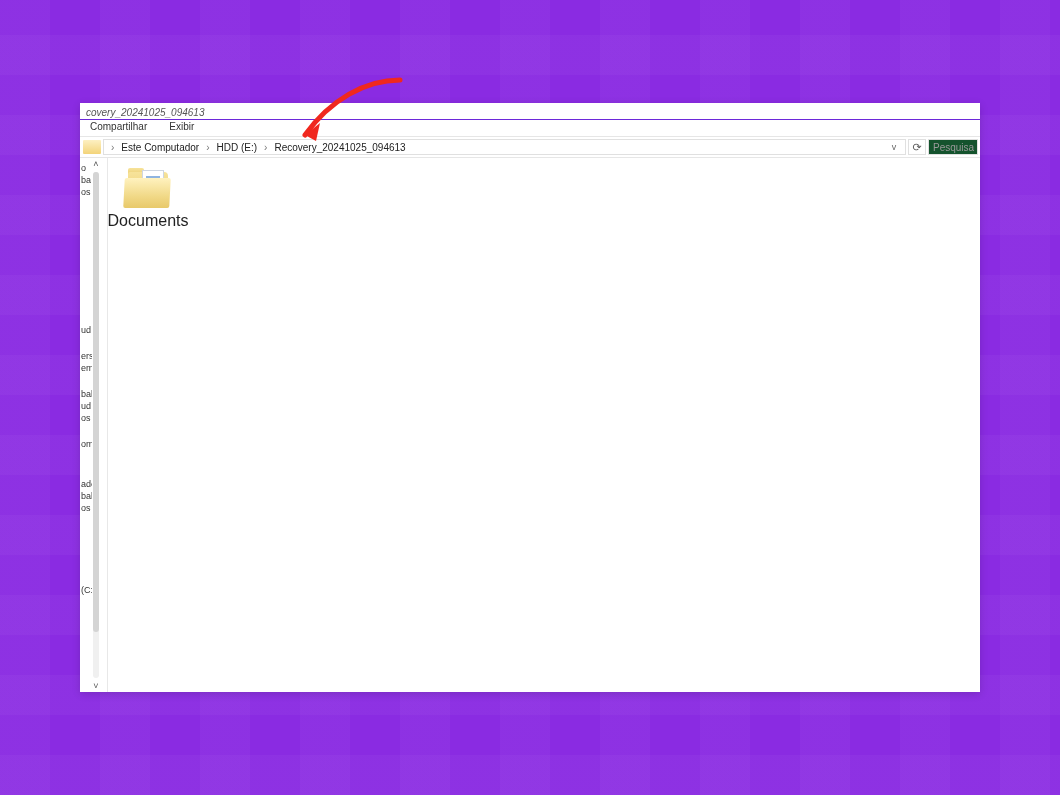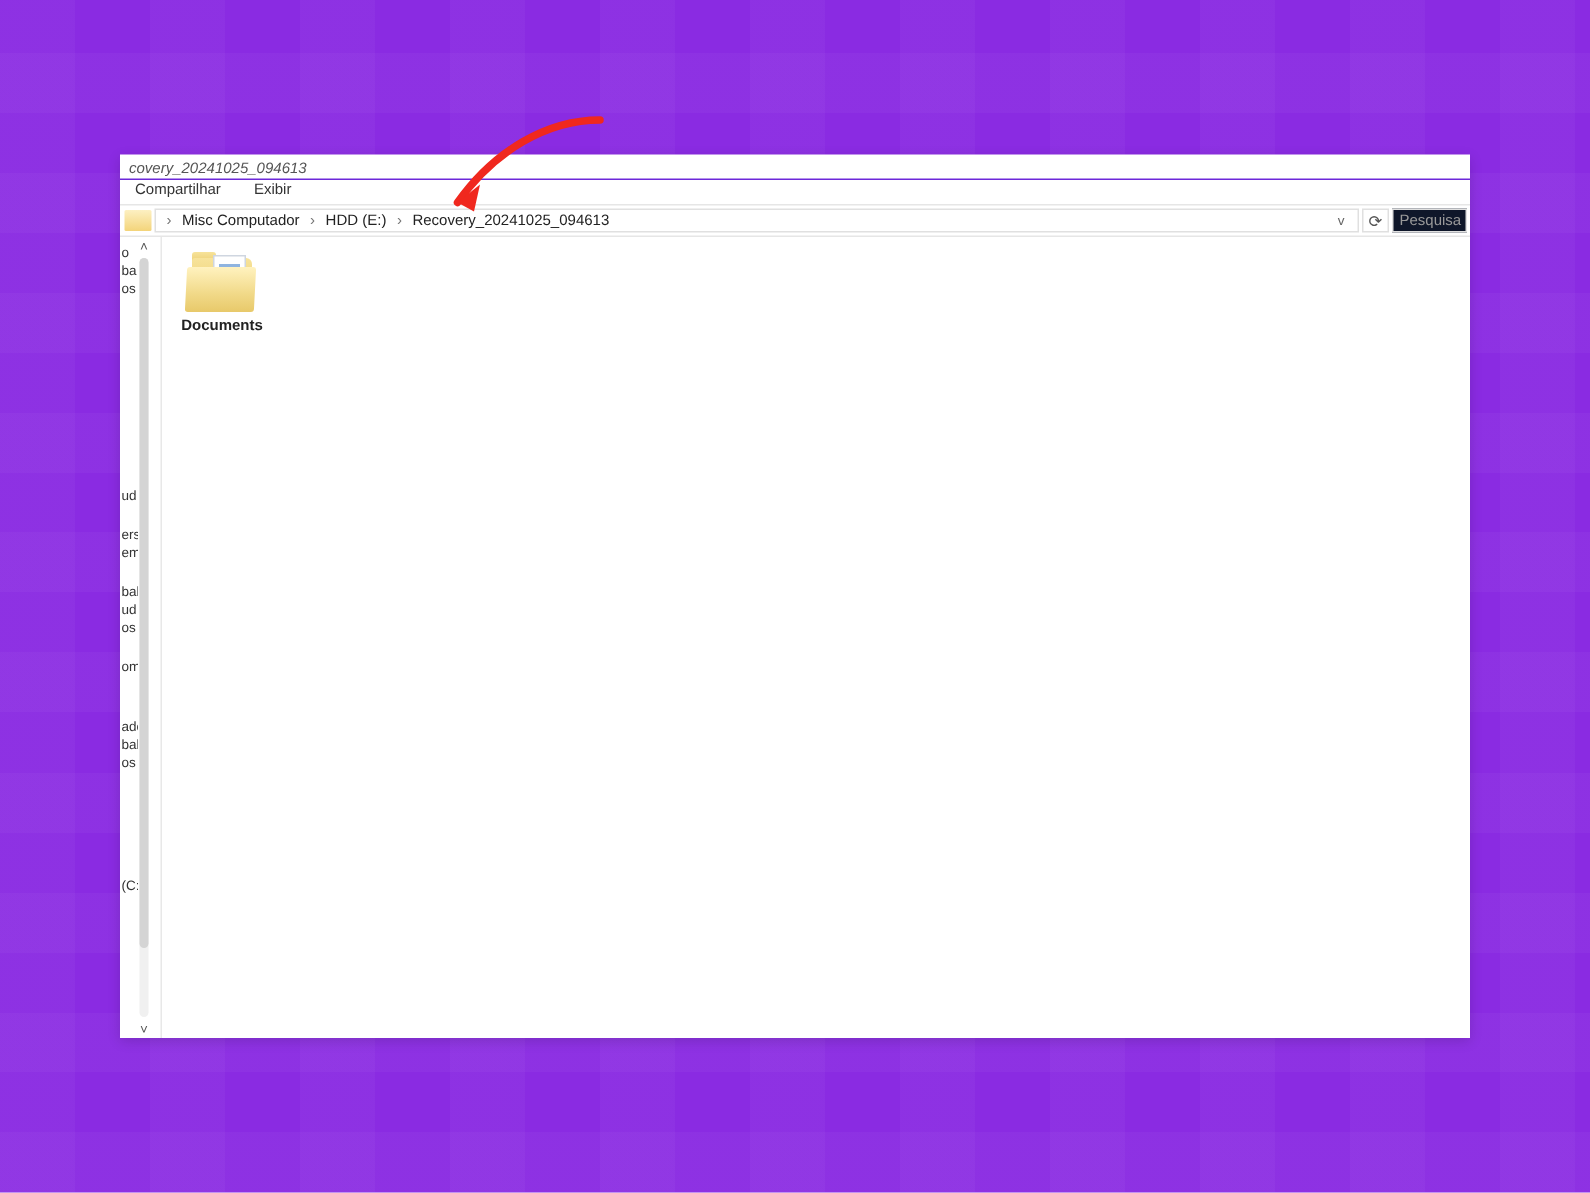--- a/index.html
+++ b/index.html
@@ -90,21 +90,21 @@
     background:#fff;
     font-size: 11px;
   }
   .searchbox {
     width: 50px;
     border: 1px solid #e0e0e0;
     margin: 2px 2px 2px 0;
     padding: 0 4px;
     color: #999;
     display:flex; align-items:center;
-    background:#0f172a;
+    background:#14532d;
   }
 
   .body {
     flex: 1;
     display: flex;
     overflow: hidden;
   }
 
   .sidebar {
     width: 28px;
@@ -177,21 +177,21 @@
   .ficon .sheet {
     position:absolute; left:18px; top:2px; width:22px; height:30px;
     background:#fff; border:1px solid #cfd6e0;
   }
   .ficon .sheet::before, .ficon .sheet::after {
     content:""; position:absolute; left:3px; right:3px; height:2px; background:#8fb4e0;
   }
   .ficon .sheet::before { top:5px; }
   .ficon .sheet::after  { top:10px; box-shadow: 0 5px 0 #8fb4e0, 0 10px 0 #8fb4e0; }
   .flabel {
-    font-size: 10px; color:#222; margin-top: 4px; text-align:center; white-space:nowrap;font-weight:bold;
+    font-size: 16px; color:#222; margin-top: 4px; text-align:center; white-space:nowrap;
   }
 
   
   .arrow {
     position:absolute;
     left: 290px; top: 75px;
     width: 120px; height: 80px;
     pointer-events:none;
   }
 </style>
@@ -208,21 +208,21 @@
 
   <div class="menubar">
     <span class="mitem">Compartilhar</span>
     <span class="mitem">Exibir</span>
   </div>
 
   <div class="addressrow">
     <div class="addr-icon"></div>
     <div class="breadcrumb">
       <span class="chev">›</span>
-      <span class="crumb">Misc Computador</span>
+      <span class="crumb">Este Computador</span>
       <span class="chev">›</span>
       <span class="crumb">HDD (E:)</span>
       <span class="chev">›</span>
       <span class="crumb">Recovery_20241025_094613</span>
       <span style="flex:1"></span>
       <span class="addr-dd">v</span>
     </div>
     <div class="refresh-box">
       <span>⟳</span>
     </div>

